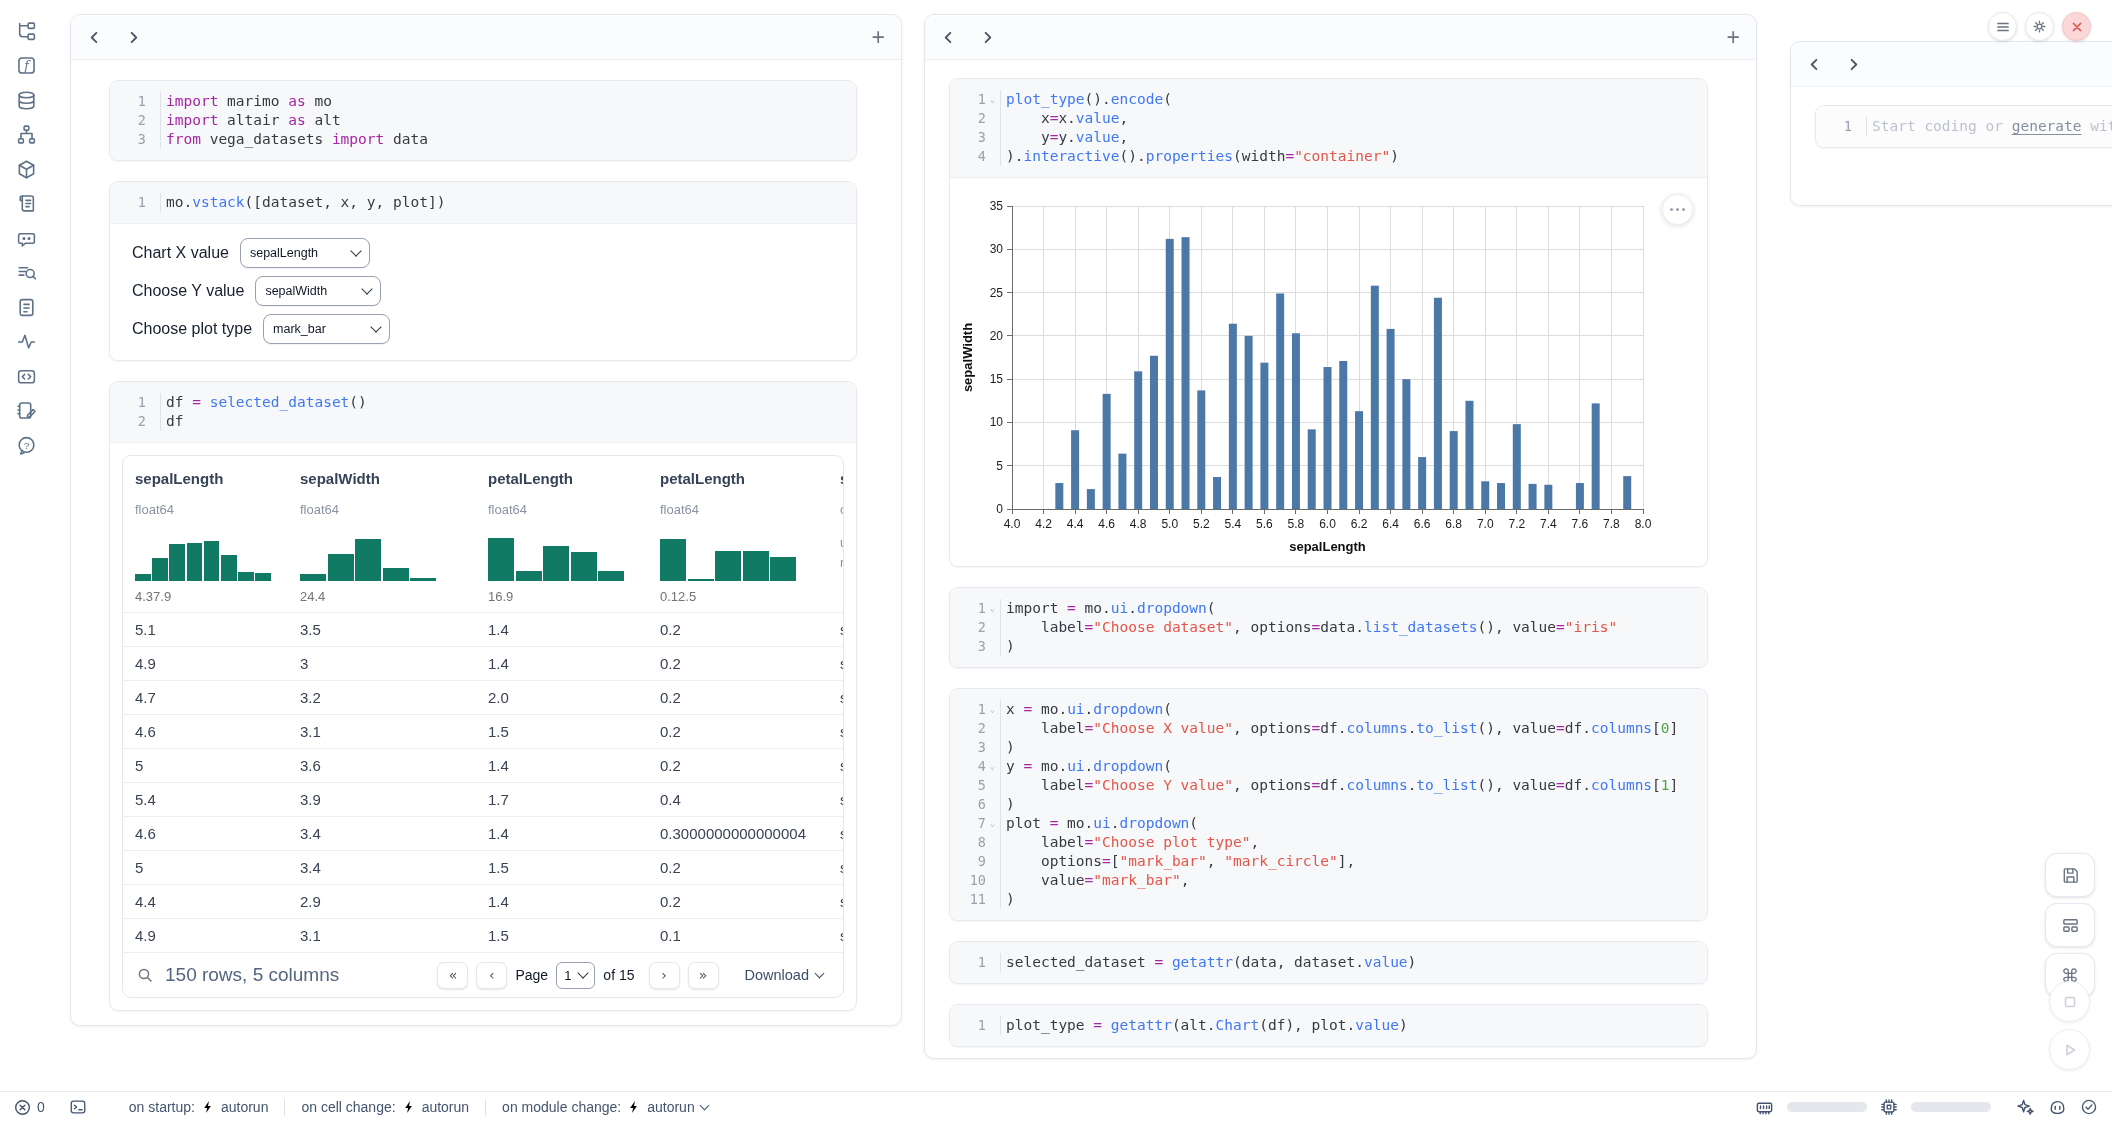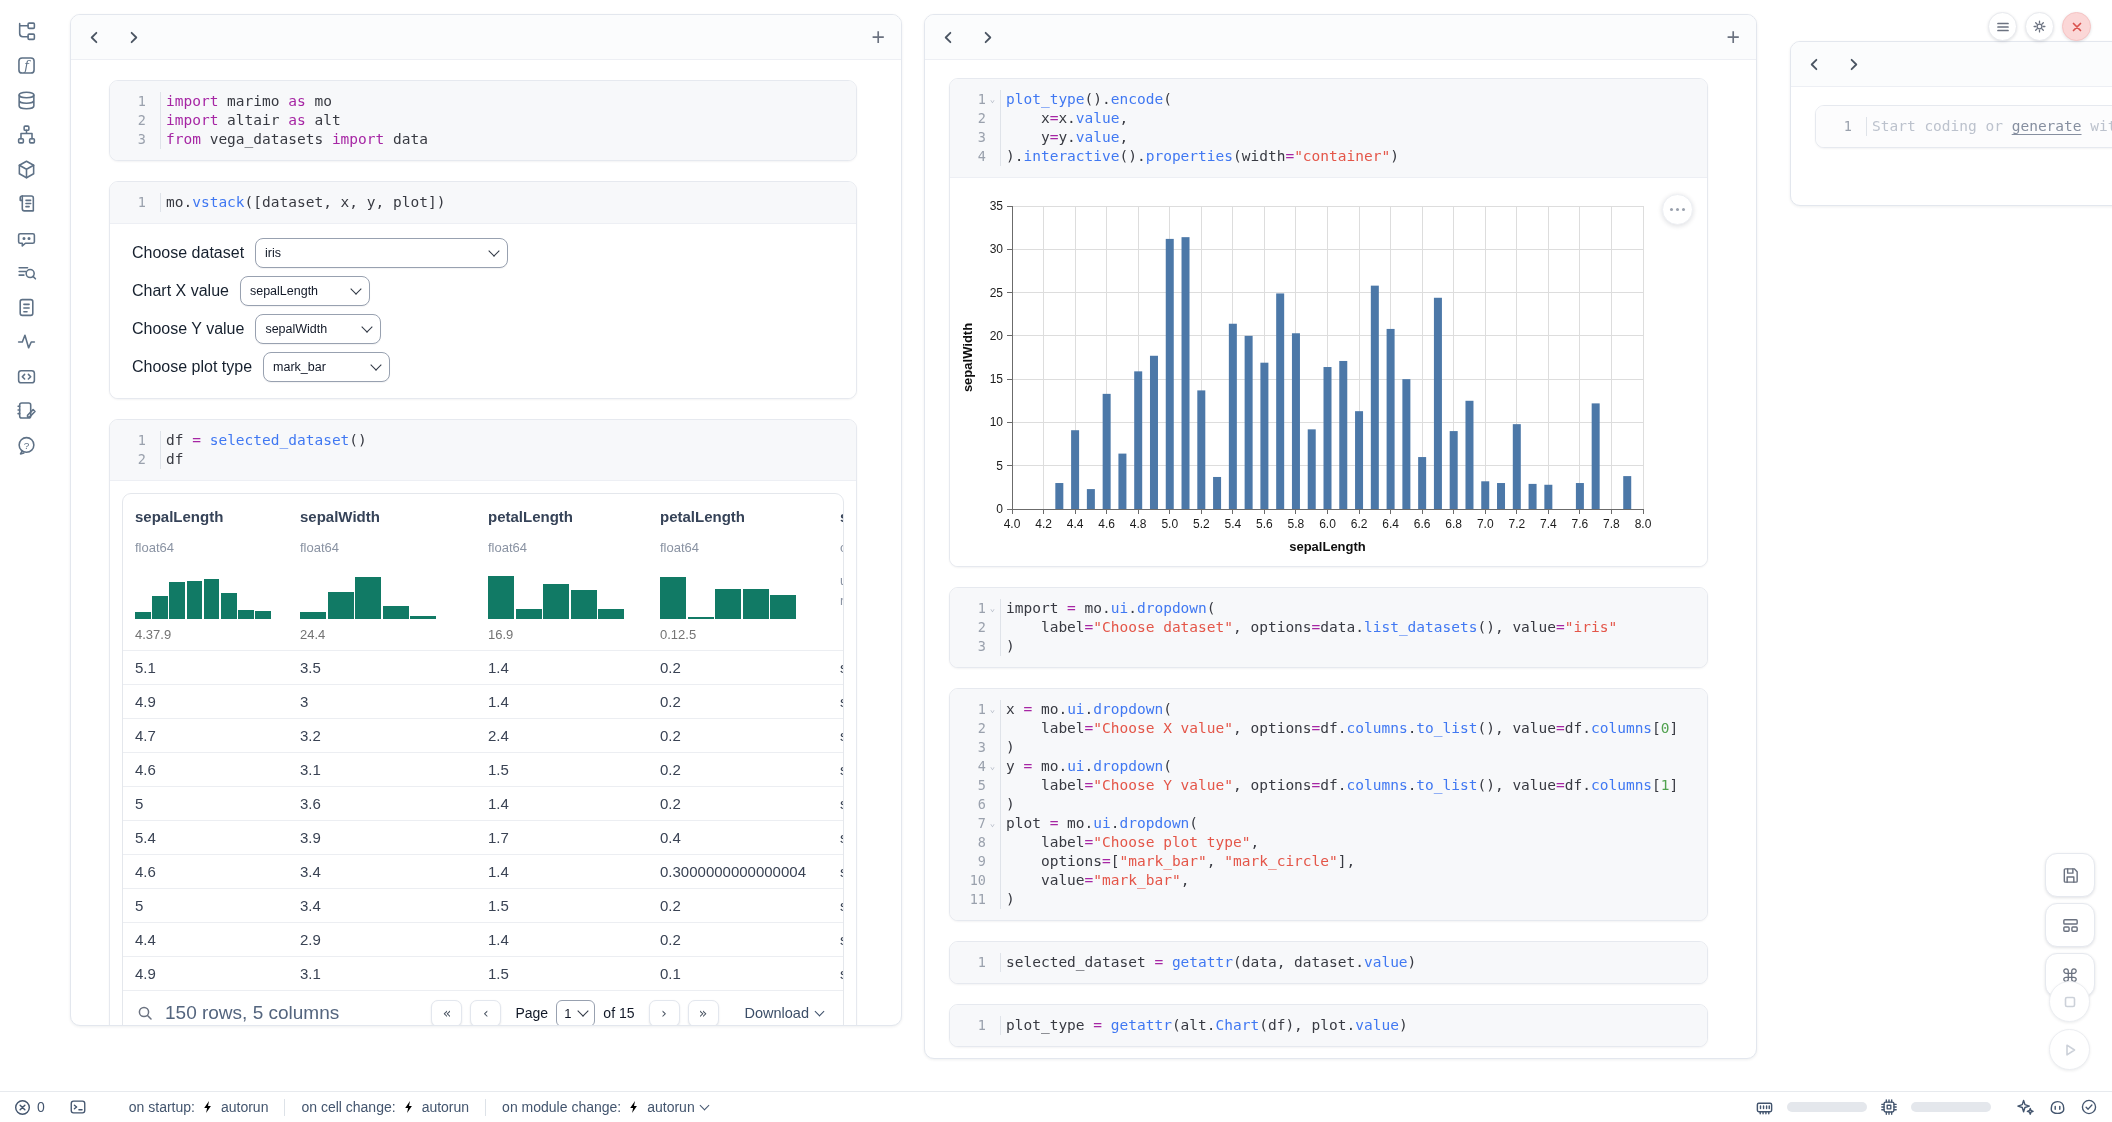--- a/index.html
+++ b/index.html
@@ -53,21 +53,21 @@
   .hist{width:136px;height:52px;display:flex;align-items:flex-end;gap:1.5px;margin-top:12px;}
   .hbar{flex:1;}
   .minmax{width:136px;display:flex;font-size:13px;color:#737373;margin-top:8px;}
   .th-meta{font-size:13px;color:#8a93a3;margin-top:16px;line-height:20px;}
   .tr{display:flex;align-items:center;height:33px;border-top:1px solid #eceef2;padding-left:12px;overflow:hidden;}
   .td{flex:none;font-size:15px;color:#3a4354;padding-right:10px;white-space:nowrap;}
   .tfoot{display:flex;align-items:center;height:44px;border-top:1px solid #eceef2;padding:0 14px;gap:8px;}
   .tfoot .summary{font-size:19px;color:#54657e;margin-left:4px;}
   .spacer{flex:1;}
   .pg-btn{width:31px;height:27px;border:1px solid #e3e7ee;border-radius:7px;background:#fff;box-shadow:0 1px 2px rgba(16,24,40,.1);color:#4b5563;font-size:14px;display:flex;align-items:center;justify-content:center;cursor:pointer;font-family:"DejaVu Sans",sans-serif;padding:0;}
-  .pg-label{font-size:14px;color:#111827;margin-left:6px;}
+  .pg-label{font-size:14px;color:#111827;}
   .page-select{height:25px;border:1px solid #98a1b0;border-radius:6px;background:#fff;display:flex;align-items:center;gap:8px;padding:0 7px;font-size:13px;color:#111827;cursor:pointer;}
   .of-label{font-size:14px;color:#111827;margin-right:6px;}
   .download{display:flex;align-items:center;gap:7px;font-size:14.5px;color:#3c4e68;cursor:pointer;margin-left:12px;background:none;border:none;}
   .download .chev{border-color:#3c4e68;width:6px;height:6px;}
 
   
   .chart-out{position:relative;height:388px;}
   #chart{display:block;}
   #chart text{font-family:"Liberation Sans",sans-serif;fill:#1c1c1c;}
   #chart text.tick{font-size:12px;}
@@ -212,27 +212,20 @@
             <div class="cl"><span class="ln">2</span><span class="fold"></span><span class="src"><span class="tk-kw">import</span><span class="tk-txt"> altair </span><span class="tk-kw">as</span><span class="tk-txt"> alt</span></span></div>
             <div class="cl"><span class="ln">3</span><span class="fold"></span><span class="src"><span class="tk-kw">from</span><span class="tk-txt"> vega_datasets </span><span class="tk-kw">import</span><span class="tk-txt"> data</span></span></div>
           </div>
       </div>
       <div class="cell">
         <div class="code">
             <div class="cl"><span class="ln">1</span><span class="fold"></span><span class="src"><span class="tk-txt">mo.</span><span class="tk-fn">vstack</span><span class="tk-txt">([dataset, x, y, plot])</span></span></div>
           </div>
         <div class="output">
           <div class="ctl-wrap" id="controls">
-              <div class="ctl-row">
-                <span class="ctl-label">Choose dataset</span>
-                <span class="select" style="width: 233px;">
-                  <span>iris</span>
-                  <span class="chev"></span>
-                </span>
-              </div>
               <div class="ctl-row">
                 <span class="ctl-label">Chart X value</span>
                 <span class="select" style="width: 110px;">
                   <span>sepalLength</span>
                   <span class="chev"></span>
                 </span>
               </div>
               <div class="ctl-row">
                 <span class="ctl-label">Choose Y value</span>
                 <span class="select" style="width: 106px;">
@@ -341,21 +334,21 @@
                 <div class="tr">
                   <div class="td" style="width: 155px;">4.9</div>
                   <div class="td" style="width: 178px;">3</div>
                   <div class="td" style="width: 162px;">1.4</div>
                   <div class="td" style="width: 170px;">0.2</div>
                   <div class="td" style="width: 160px;">setosa</div>
                 </div>
                 <div class="tr">
                   <div class="td" style="width: 155px;">4.7</div>
                   <div class="td" style="width: 178px;">3.2</div>
-                  <div class="td" style="width: 162px;">2.4</div>
+                  <div class="td" style="width: 162px;">2.0</div>
                   <div class="td" style="width: 170px;">0.2</div>
                   <div class="td" style="width: 160px;">setosa</div>
                 </div>
                 <div class="tr">
                   <div class="td" style="width: 155px;">4.6</div>
                   <div class="td" style="width: 178px;">3.1</div>
                   <div class="td" style="width: 162px;">1.5</div>
                   <div class="td" style="width: 170px;">0.2</div>
                   <div class="td" style="width: 160px;">setosa</div>
                 </div>

